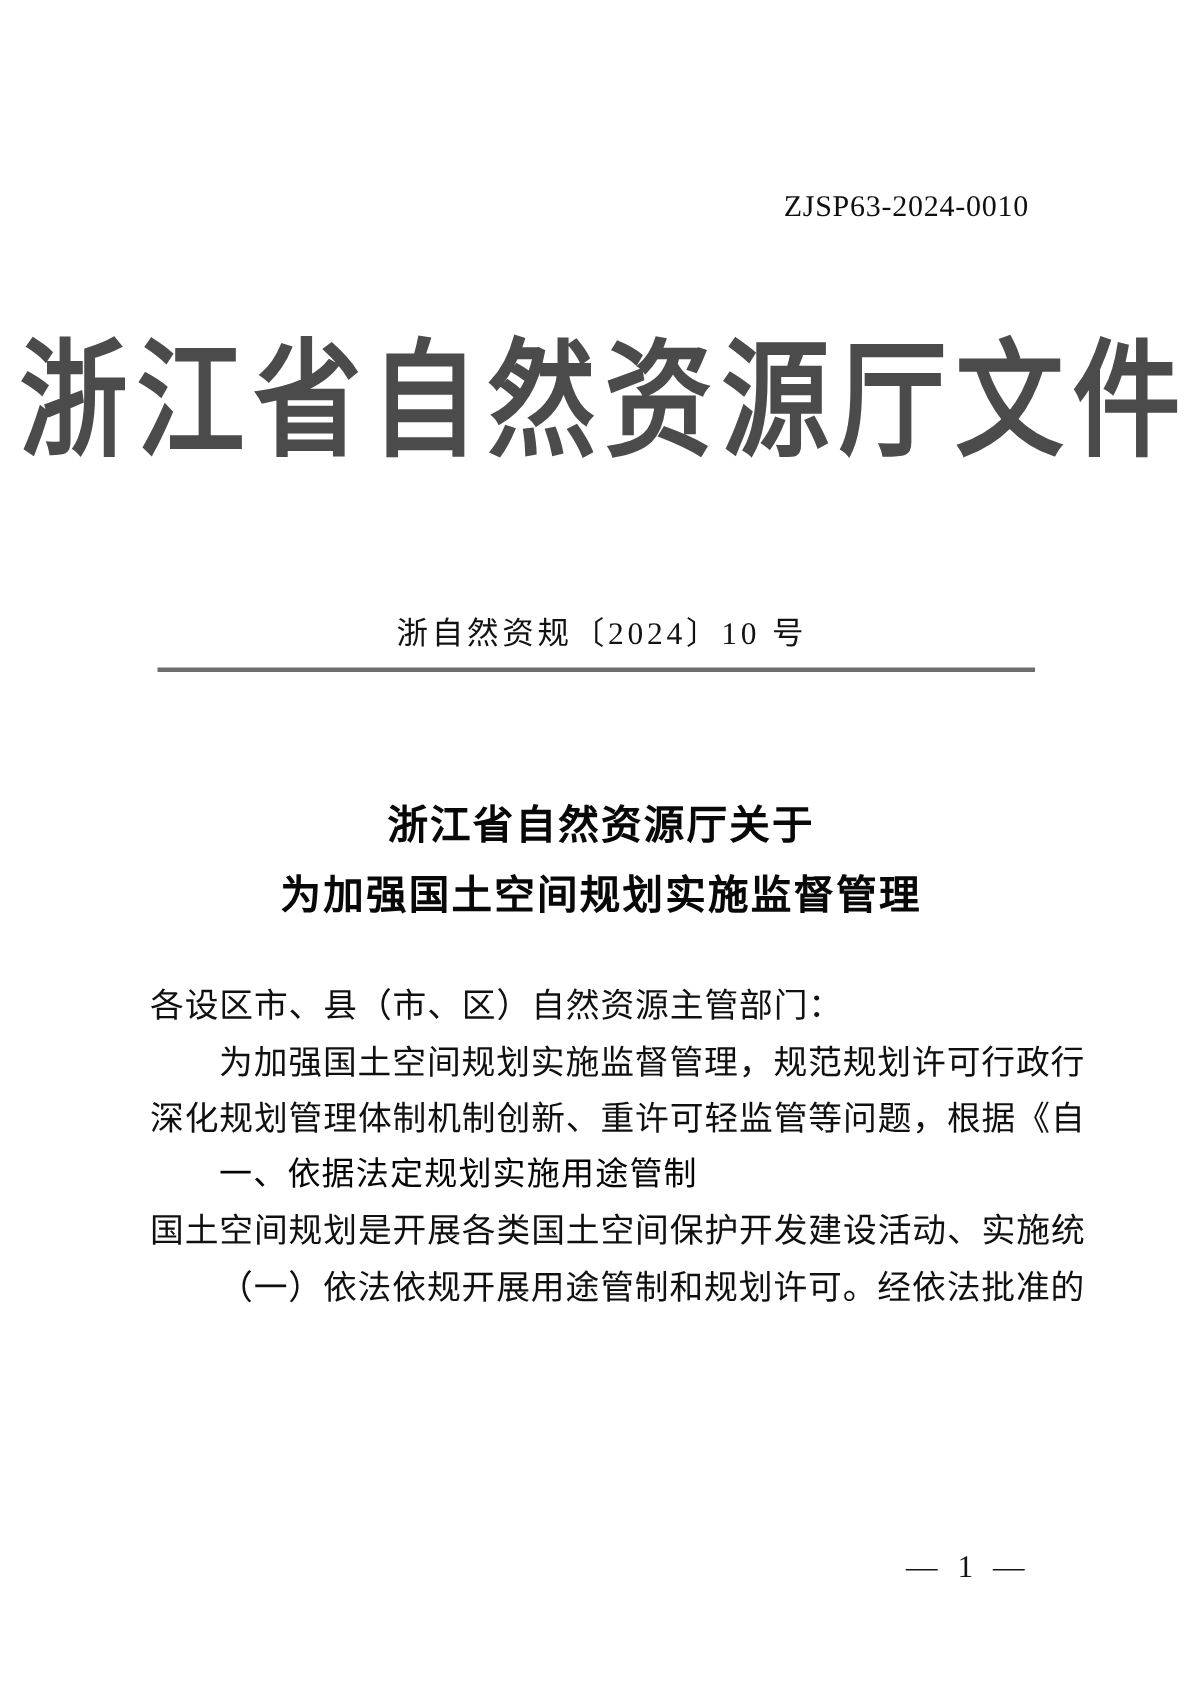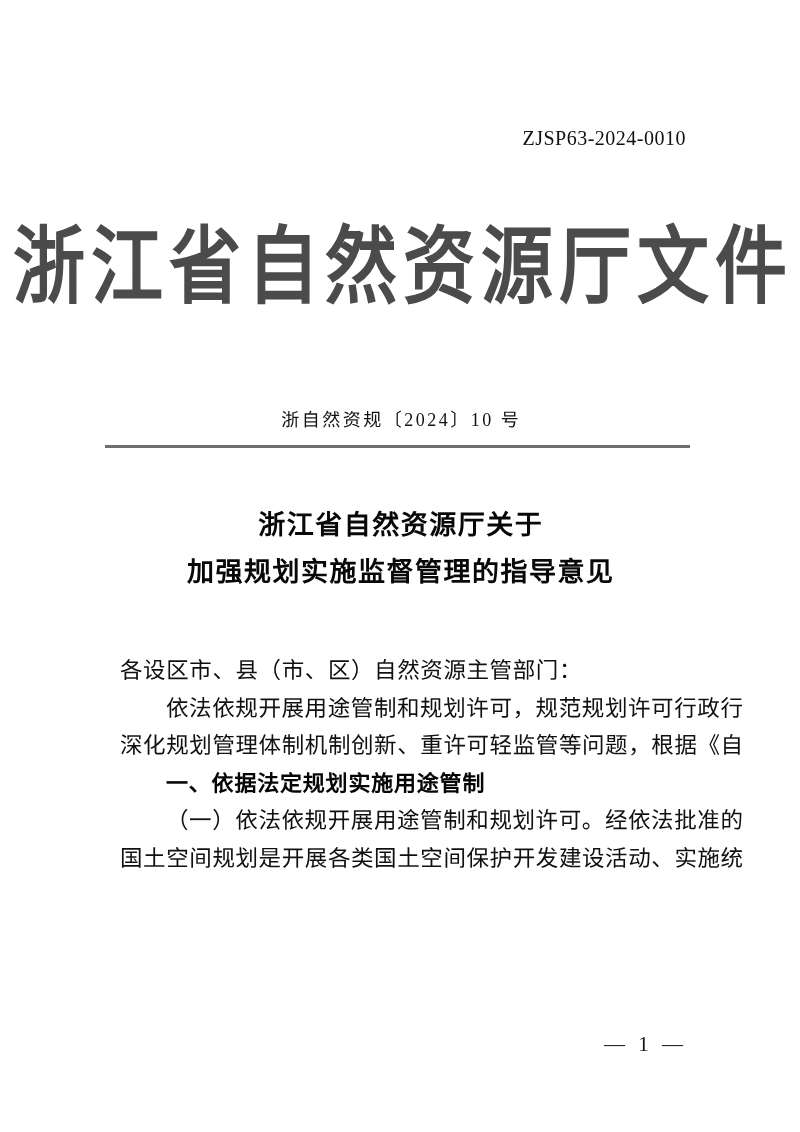--- a/index.html
+++ b/index.html
@@ -55,76 +55,76 @@
   }
 
   
   .issue-number {
     position: absolute;
     top: 405px;
     left: 0;
     width: 800px;
     text-align: center;
     font-family: "Liberation Serif", "DejaVu Serif", serif;
-    font-size: 18px;
+    font-size: 21px;
     letter-spacing: 2.5px;
     text-indent: 2.5px;
     color: #121212;
     white-space: nowrap;
   }
 
   
   .separator-rule {
     position: absolute;
     top: 445px;
     left: 105px;
     width: 585px;
     height: 3px;
     background: #6e6e6e;
   }
 
   
   .doc-title {
     position: absolute;
-    top: 504px;
+    top: 527px;
     left: 0;
     width: 800px;
     text-align: center;
-    font-family: Liberation Mono, monospace;
+    font-family: Liberation Serif, serif;
     font-weight: 700;
     font-size: 27px;
     line-height: 47px;
     letter-spacing: 1.5px;
     text-indent: 1.5px;
     color: #080808;
   }
   .doc-title .tline { display: block; white-space: nowrap; }
 
   
   .body-block {
     position: absolute;
     top: 652px;
-    left: 120px;
+    left: 100px;
     width: 573px;
   }
 
   .body-line {
     font-family: "Liberation Serif", "DejaVu Serif", serif;
     font-size: 22.5px;
     line-height: 37.6px;
     letter-spacing: 0.6px;
     color: #101010;
     white-space: nowrap;
   }
 
   .body-line.indent-2 { padding-left: 46px; }
 
   .body-line.section-head {
     font-family: "DejaVu Sans", "Liberation Sans", sans-serif;
-    font-weight: 700;
+    font-weight: 400;
     font-size: 22px;
     letter-spacing: 0.8px;
     padding-left: 46px;
     color: #050505;
   }
 
   
   .page-footer {
     position: absolute;
     top: 1032px;
@@ -146,37 +146,37 @@
   <div class="doc-serial">ZJSP63-2024-0010</div>
 
   <div class="masthead">浙江省自然资源厅文件</div>
 
   <div class="issue-number">浙自然资规〔2024〕10 号</div>
 
   <div class="separator-rule"></div>
 
   <div class="doc-title">
     <span class="tline">浙江省自然资源厅关于</span>
-    <span class="tline">加强规划实施监督管理的指导意见</span>
+    <span class="tline">为加强国土空间规划实施监督管理</span>
   </div>
 
   <div class="body-block">
 
     <div class="body-line">各设区市、县（市、区）自然资源主管部门：</div>
 
-    <div class="body-line indent-2">依法依规开展用途管制和规划许可，规范规划许可行政行</div>
+    <div class="body-line indent-2">为加强国土空间规划实施监督管理，规范规划许可行政行</div>
 
 
     <div class="body-line">深化规划管理体制机制创新、重许可轻监管等问题，根据《自</div>
 
 
 
     <div class="body-line section-head">一、依据法定规划实施用途管制</div>
 
+    <div class="body-line">国土空间规划是开展各类国土空间保护开发建设活动、实施统</div>
+
     <div class="body-line indent-2">（一）依法依规开展用途管制和规划许可。经依法批准的</div>
-
-    <div class="body-line">国土空间规划是开展各类国土空间保护开发建设活动、实施统</div>
 
   </div>
 
   <div class="page-footer">— 1 —</div>
 
 </div>
 
 </body></html>

